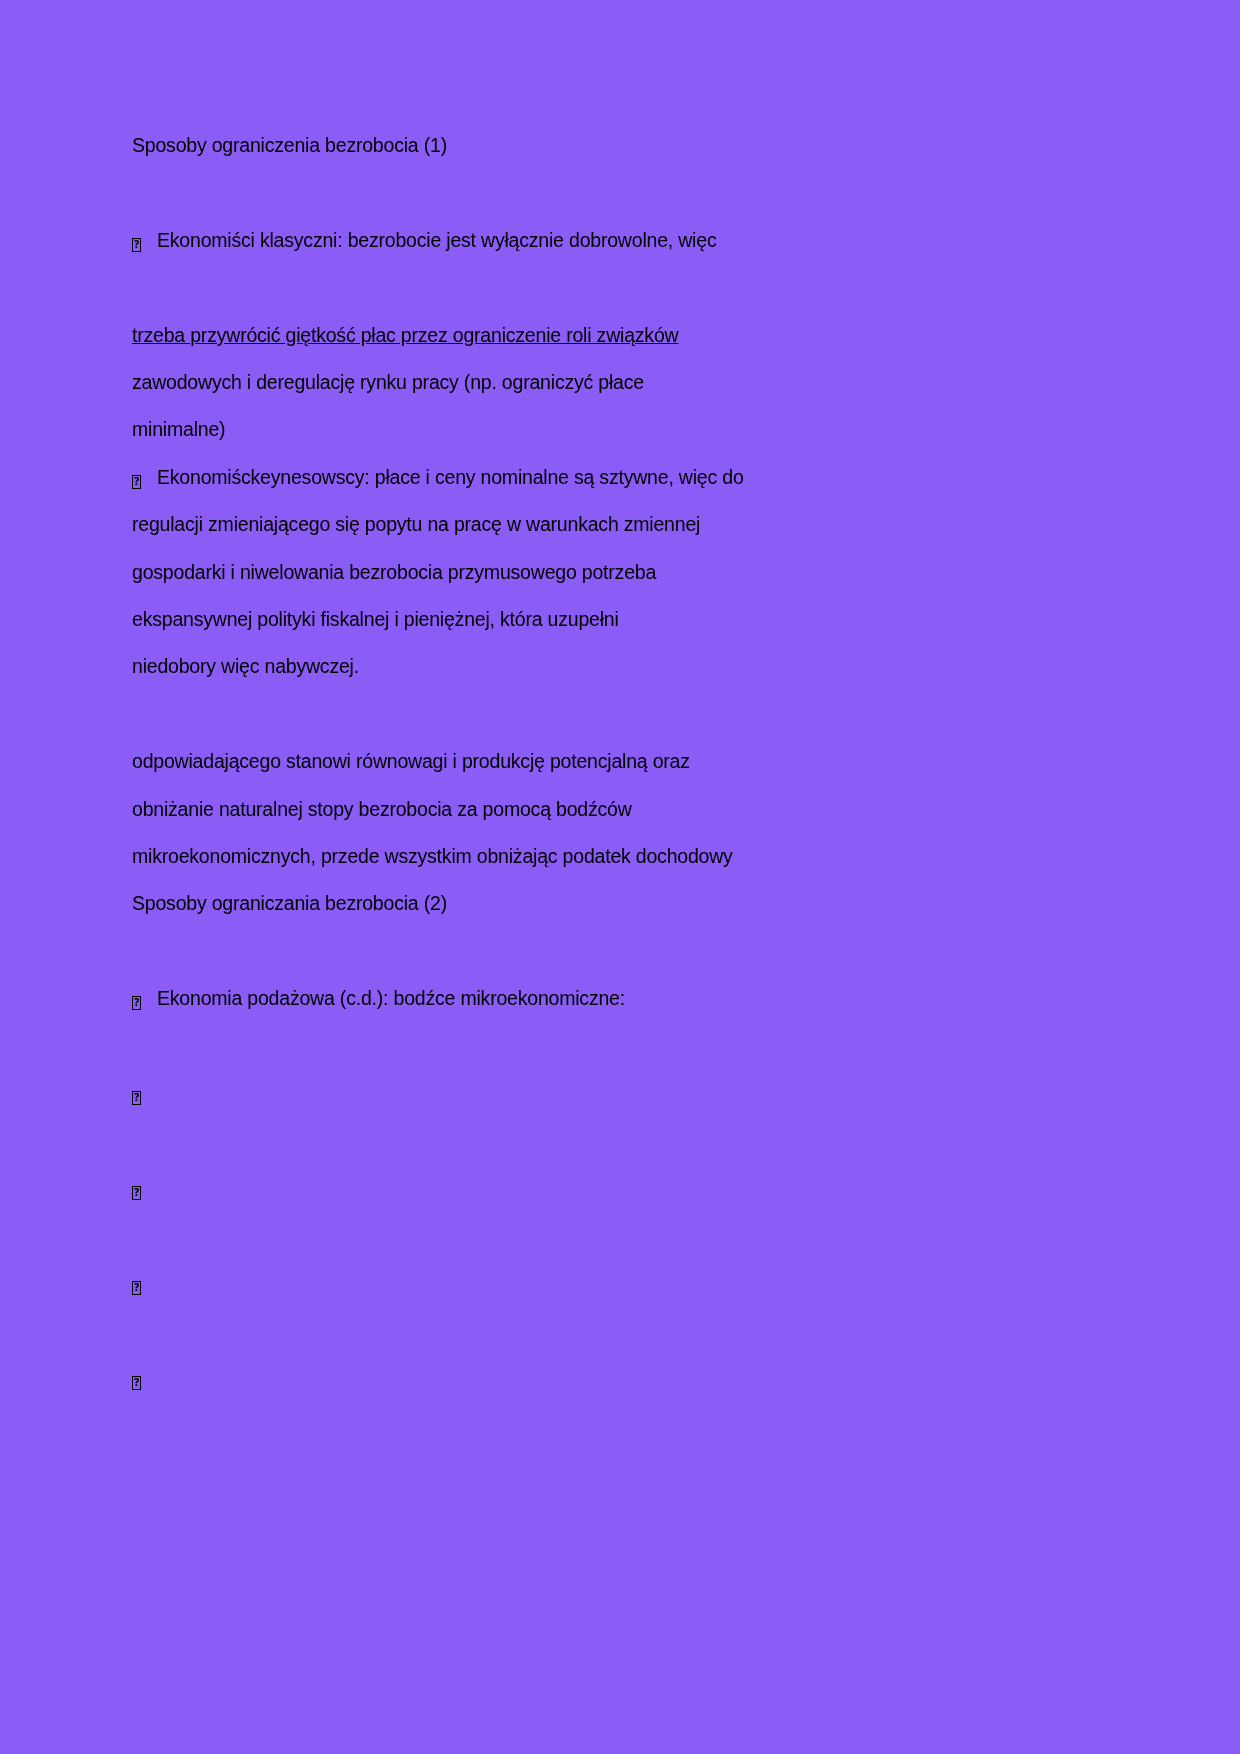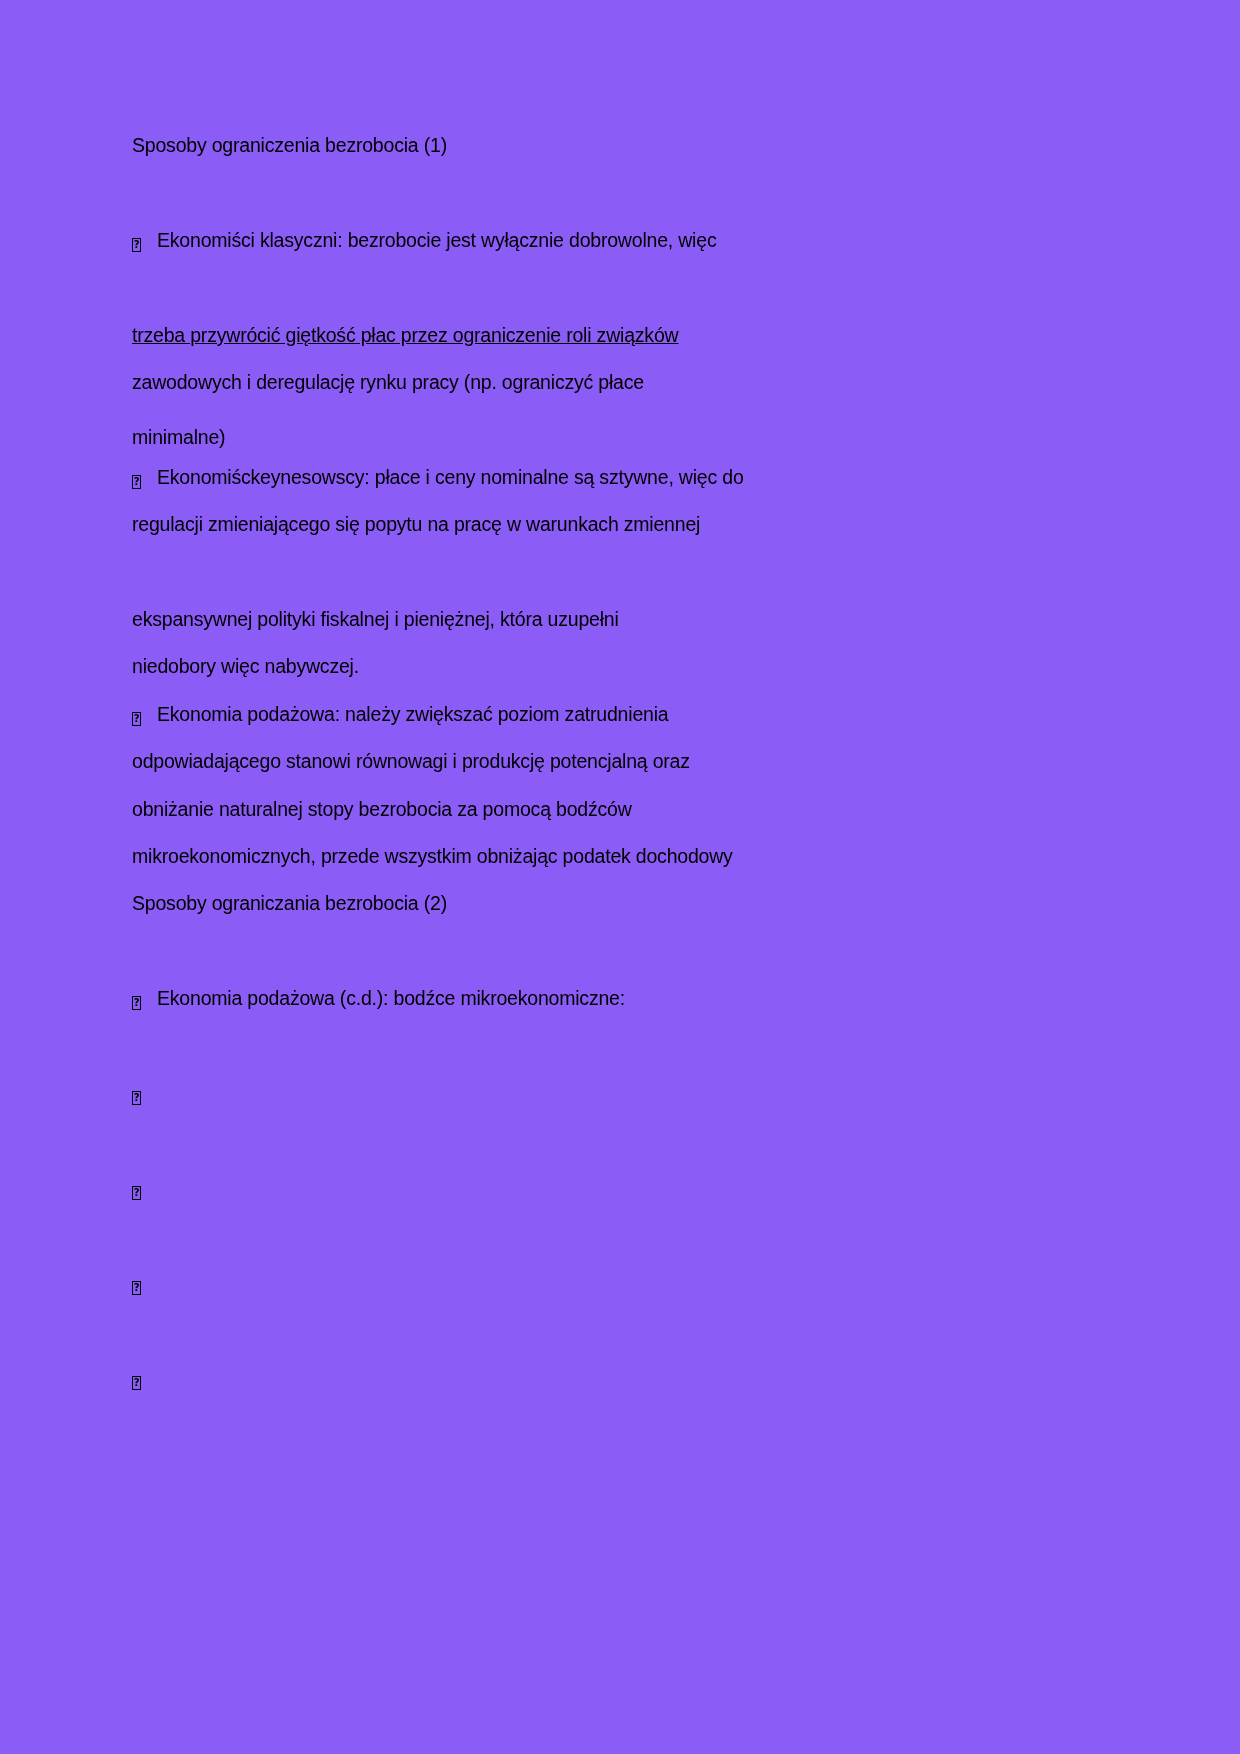--- a/index.html
+++ b/index.html
@@ -51,32 +51,30 @@
 
 <div class="page">
 
   <div class="line" style="top:133px;">Sposoby ograniczenia bezrobocia (1)</div>
 
   <div class="line" style="top:228px;">
     <span class="bullet">?</span><span>Ekonomiści klasyczni: bezrobocie jest wyłącznie dobrowolne, więc</span>
   </div>
   <div class="line" style="top:323px;text-decoration:underline;">trzeba przywrócić giętkość płac przez ograniczenie roli związków</div>
   <div class="line" style="top:370px;">zawodowych i deregulację rynku pracy (np. ograniczyć płace</div>
-  <div class="line" style="top:417px;margin-top:8px;">minimalne)</div>
+  <div class="line" style="top:417px;">minimalne)</div>
 
   <div class="line" style="top:465px;">
     <span class="bullet">?</span><span>Ekonomiśckeynesowscy: płace i ceny nominalne są sztywne, więc do</span>
   </div>
   <div class="line" style="top:512px;">regulacji zmieniającego się popytu na pracę w warunkach zmiennej</div>
+  <div class="line" style="top:560px;">gospodarki i niwelowania bezrobocia przymusowego potrzeba</div>
   <div class="line" style="top:607px;">ekspansywnej polityki fiskalnej i pieniężnej, która uzupełni</div>
   <div class="line" style="top:654px;">niedobory więc nabywczej.</div>
 
-  <div class="line" style="top:702px;">
-    <span class="bullet">?</span><span>Ekonomia podażowa: należy zwiększać poziom zatrudnienia</span>
-  </div>
   <div class="line" style="top:797px;">obniżanie naturalnej stopy bezrobocia za pomocą bodźców</div>
   <div class="line" style="top:749px;">odpowiadającego stanowi równowagi i produkcję potencjalną oraz</div>
   <div class="line" style="top:844px;">mikroekonomicznych, przede wszystkim obniżając podatek dochodowy</div>
 
   <div class="line" style="top:891px;">Sposoby ograniczania bezrobocia (2)</div>
 
   <div class="line" style="top:986px;">
     <span class="bullet">?</span><span>Ekonomia podażowa (c.d.): bodźce mikroekonomiczne:</span>
   </div>
 

